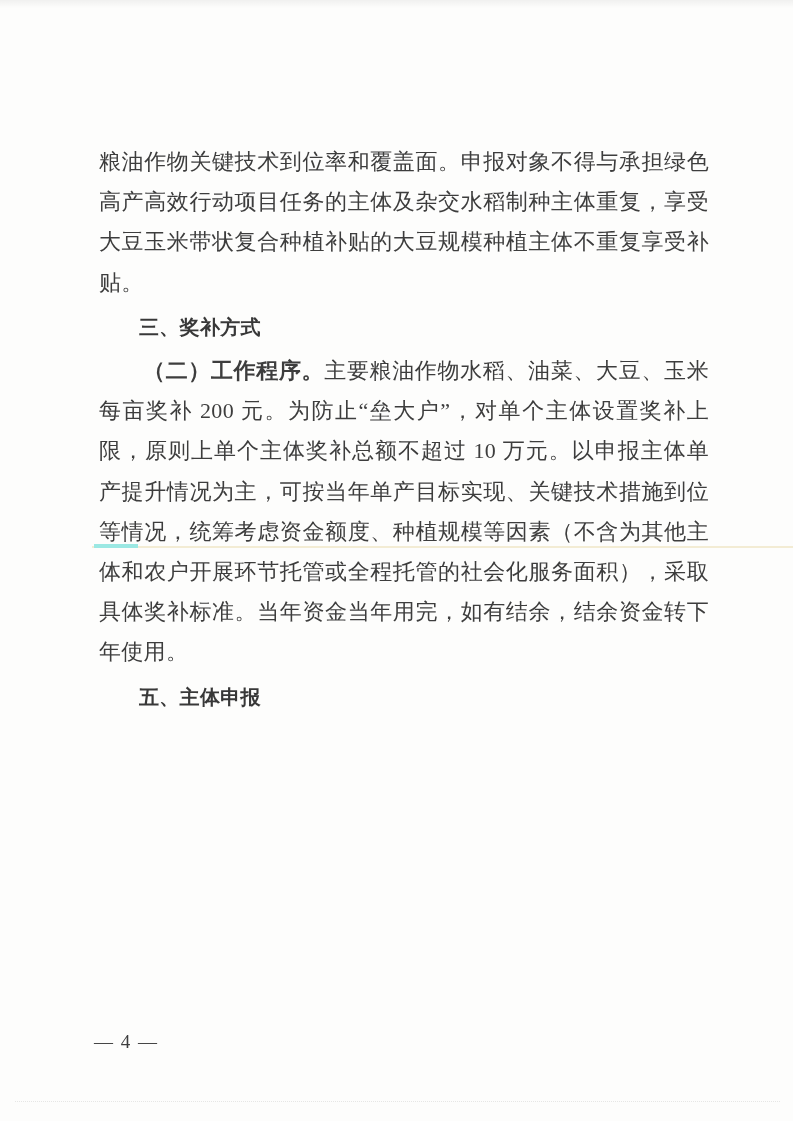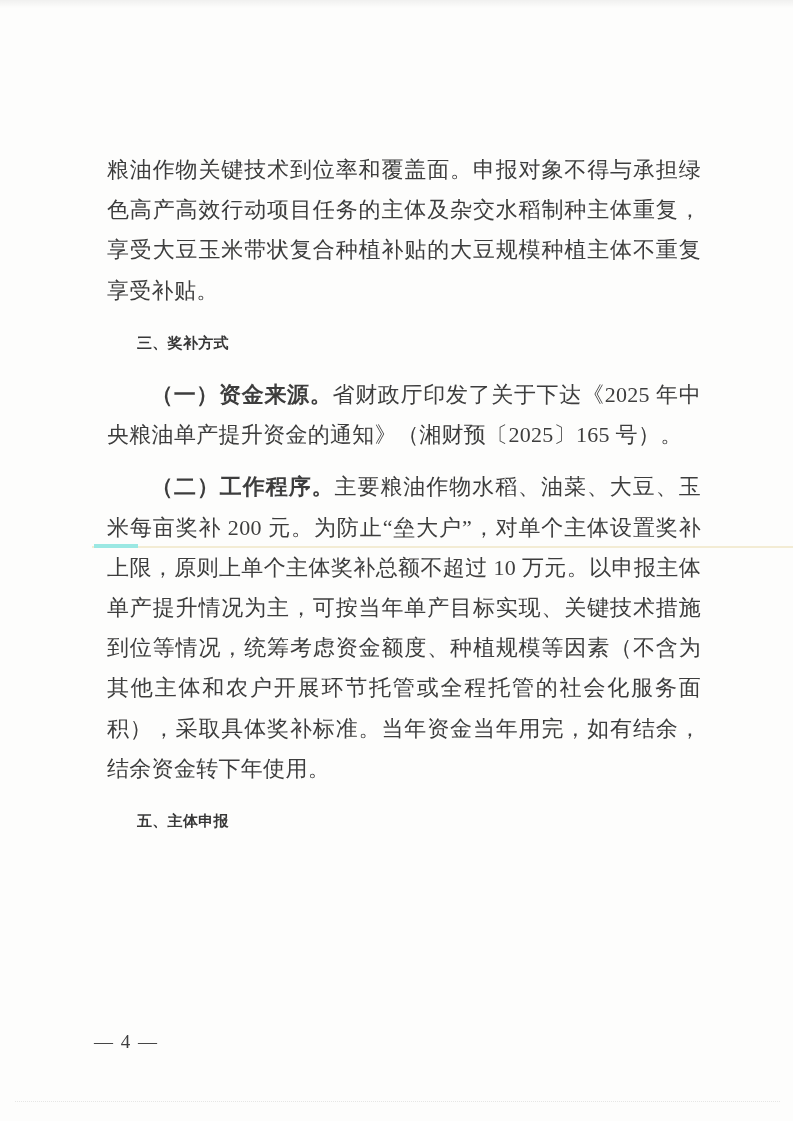--- a/index.html
+++ b/index.html
@@ -26,30 +26,30 @@
     position: absolute;
     left: 95px;
     top: 138px;
     width: 618px;
     font-size: 22px;
     line-height: 40.2px;
     text-align: justify;
     letter-spacing: 0.3px;
   }
   .textblock p, .textblock h2 {
-    margin: 12px;
+    margin: 4px;
     padding: 0;
   }
   .para-indent {
     text-indent: 2em;
   }
   .heading {
     font-family: "Liberation Sans", "DejaVu Sans", sans-serif;
     font-weight: 700;
-    font-size: 15px;
+    font-size: 20px;
     line-height: 40.2px;
     text-indent: 2em;
     text-align: left;
     color: #383838;
   }
   .lead {
     font-weight: 700;
   }
   .artifact-underline {
     position: absolute;
@@ -93,21 +93,20 @@
 
   <div class="artifact-underline"></div>
   <div class="artifact-highlight"></div>
 
   <div class="textblock">
 
     <p>粮油作物关键技术到位率和覆盖面。申报对象不得与承担绿色高产高效行动项目任务的主体及杂交水稻制种主体重复，享受大豆玉米带状复合种植补贴的大豆规模种植主体不重复享受补贴。</p>
 
     <h2 class="heading">三、奖补方式</h2>
 
-    <p class="para-indent"><span class="lead">（一）资金来源。</span><span>省财政厅印发了关于下达《2025 年中央粮油单产提升资金的通知》（湘财预〔2025〕165 号）。</span></p>
 
     <p class="para-indent"><span class="lead">（二）工作程序。</span><span>主要粮油作物水稻、油菜、大豆、玉米每亩奖补 200 元。为防止“垒大户”，对单个主体设置奖补上限，原则上单个主体奖补总额不超过 10 万元。以申报主体单产提升情况为主，可按当年单产目标实现、关键技术措施到位等情况，统筹考虑资金额度、种植规模等因素（不含为其他主体和农户开展环节托管或全程托管的社会化服务面积），采取具体奖补标准。当年资金当年用完，如有结余，结余资金转下年使用。</span></p>
 
 
 
     <h2 class="heading">五、主体申报</h2>
 
 
   </div>
 

